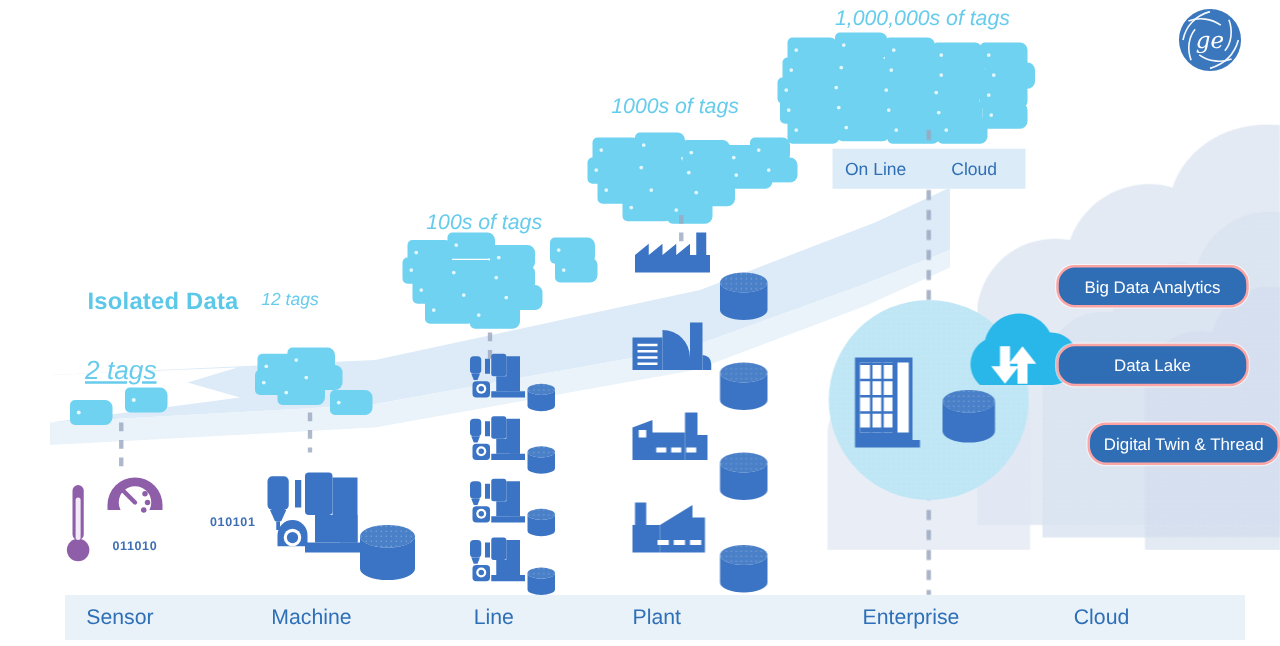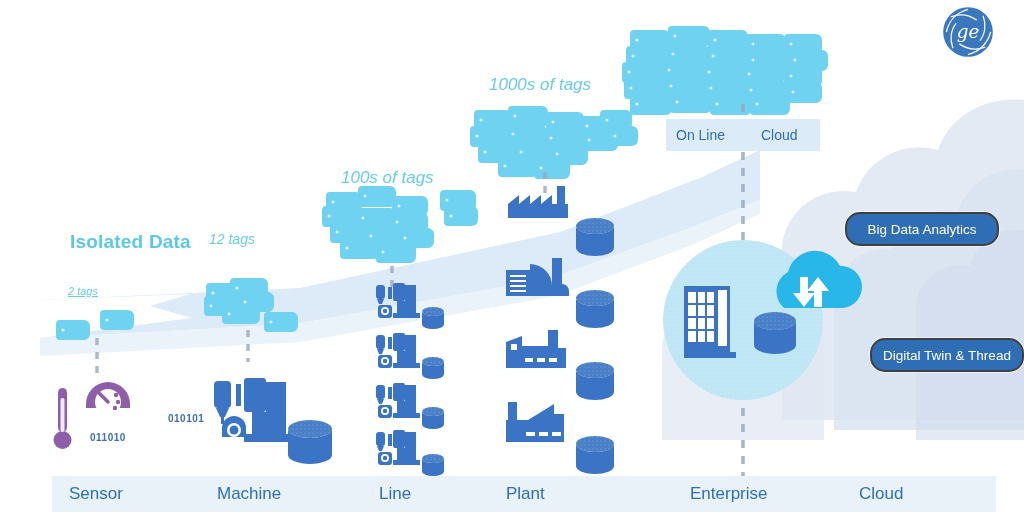--- a/index.html
+++ b/index.html
@@ -17,21 +17,21 @@
            background:#e9f2f9;}
   .axisitem{position:absolute;top:484px;color:#2E6FB7;font-size:17px;
             white-space:nowrap;}
 
   .opbar{position:absolute;left:666px;top:119px;width:154px;height:32px;
          background:#dbebf7;}
   .opbar-txt{position:absolute;top:127px;color:#2E6FB7;font-size:14px;}
 
   .pill{position:absolute;height:30px;border-radius:15px;background:#2F6DB4;
         color:#fff;font-size:13.5px;display:flex;align-items:center;
-        justify-content:center;border:2px solid #404040;
+        justify-content:center;border:2px solid #fca5a5;
         box-shadow:0 0 0 1px rgba(255,255,255,.55);}
 
   .binary{position:absolute;color:#3E6FB5;font-size:10px;font-weight:bold;
           letter-spacing:.5px;}
 
   .gelogo{position:absolute;left:941px;top:5px;width:54px;height:54px;}
 </style>
 </head>
 <body>
 
@@ -557,33 +557,35 @@
                  a28 28 0 0 1 52 -6
                  a20 20 0 0 1 2 42 z" fill="#29B6E8"></path>
         <path d="M800 277 h8 v16 h7 l-11 14 l-11 -14 h7 z" fill="#ffffff"></path>
         <path d="M822 307 h-8 v-16 h-7 l11 -14 l11 14 h-7 z" fill="#ffffff"></path>
       </g>
     </g>
   </svg>
 
   <div class="lbl isolated" style="left:70px;top:231px;">Isolated Data</div>
 
-  <div class="lbl tagcount" style="left:68px;top:285px;font-size:11px;text-decoration:underline;">2 tags</div>
+  <div class="lbl tagcount" style="left:68px;top:285px;font-size:21px;text-decoration:underline;">2 tags</div>
   <div class="lbl tagcount" style="left:209px;top:231px;font-size:14px;">12 tags</div>
   <div class="lbl tagcount" style="left:341px;top:168px;font-size:17px;">100s of tags</div>
   <div class="lbl tagcount" style="left:489px;top:75px;font-size:17px;">1000s of tags</div>
+  <div class="lbl tagcount" style="left:668px;top:5px;font-size:17px;">1,000,000s of tags</div>
 
   <div class="binary" style="left:148px;top:413px;padding-left:20px;">010101</div>
   <div class="binary" style="left:90px;top:432px;">011010</div>
 
   <div class="opbar"></div>
   <div class="opbar-txt" style="left:676px;">On Line</div>
   <div class="opbar-txt" style="left:761px;">Cloud</div>
 
   <div class="pill" style="left:845px;top:212px;width:150px;">Big Data Analytics</div>
+  <div class="pill" style="left:845px;top:275px;width:150px;">Data Lake</div>
   <div class="pill" style="left:870px;top:338px;width:150px;">Digital Twin &amp; Thread</div>
 
   <div class="axisbar"></div>
   <div class="axisitem" style="left:69px;">Sensor</div>
   <div class="axisitem" style="left:217px;">Machine</div>
   <div class="axisitem" style="left:379px;">Line</div>
   <div class="axisitem" style="left:506px;">Plant</div>
   <div class="axisitem" style="left:690px;">Enterprise</div>
   <div class="axisitem" style="left:859px;">Cloud</div>
 

